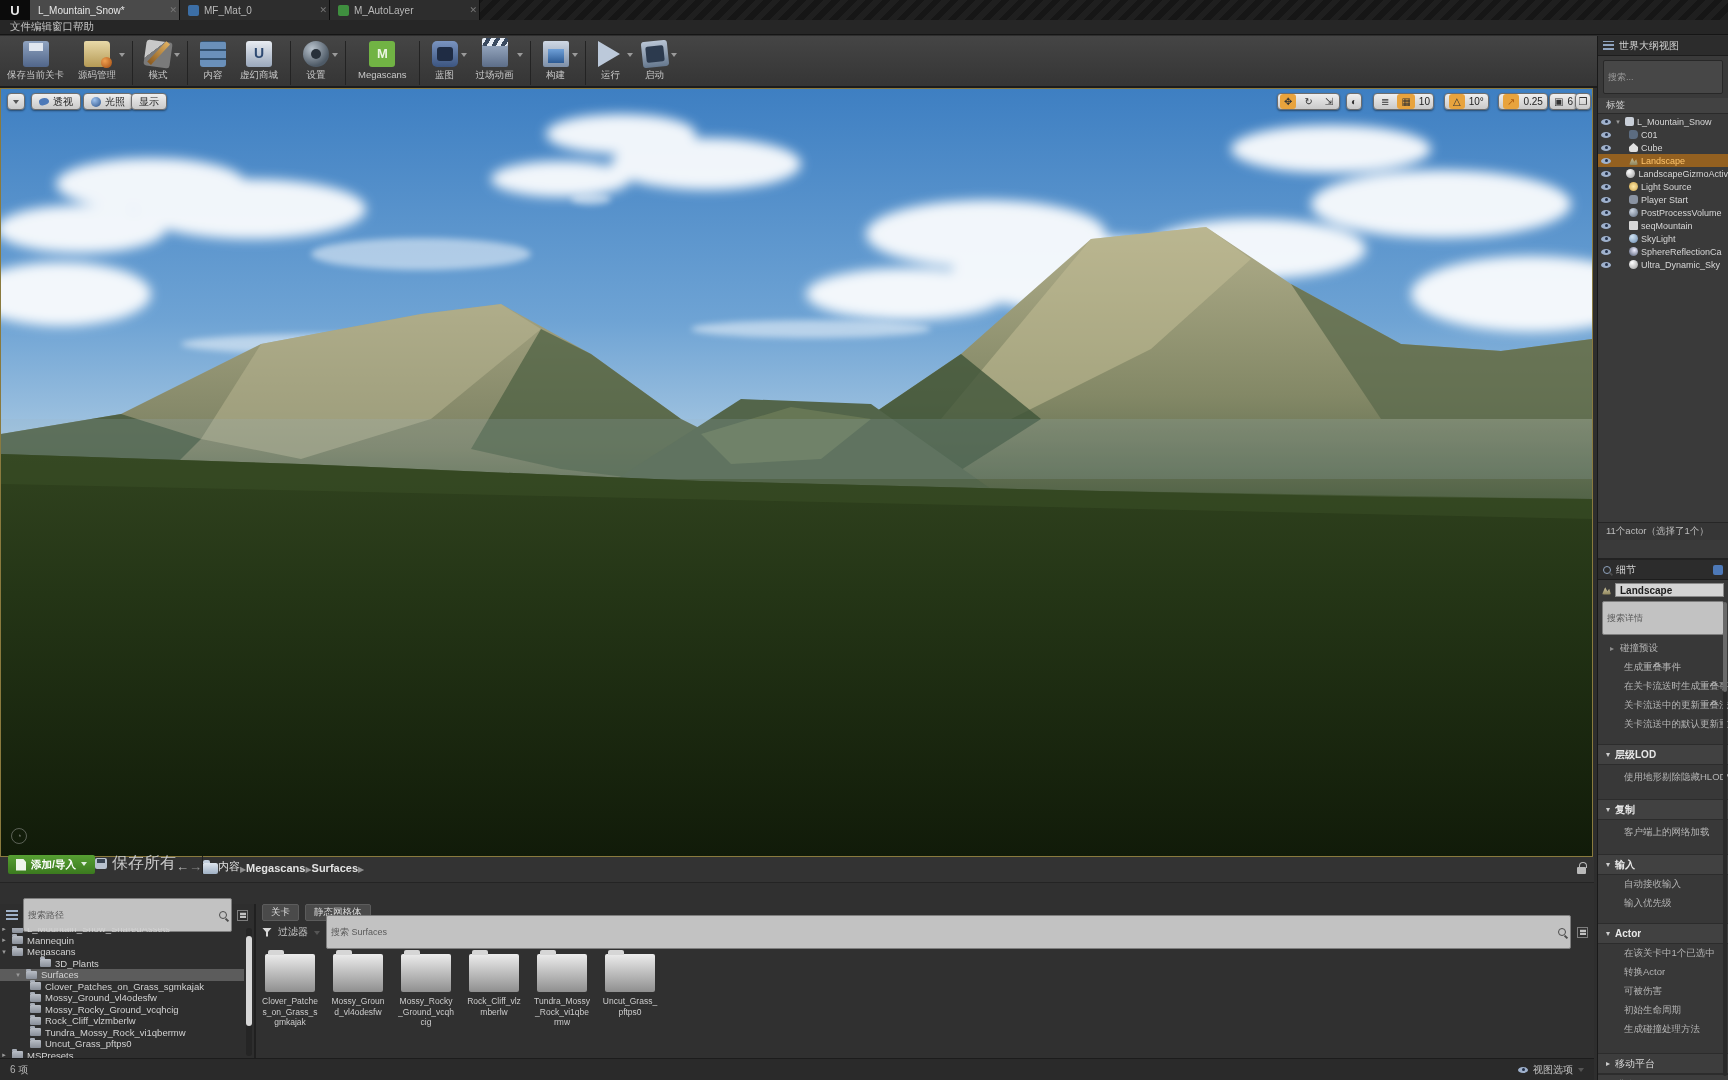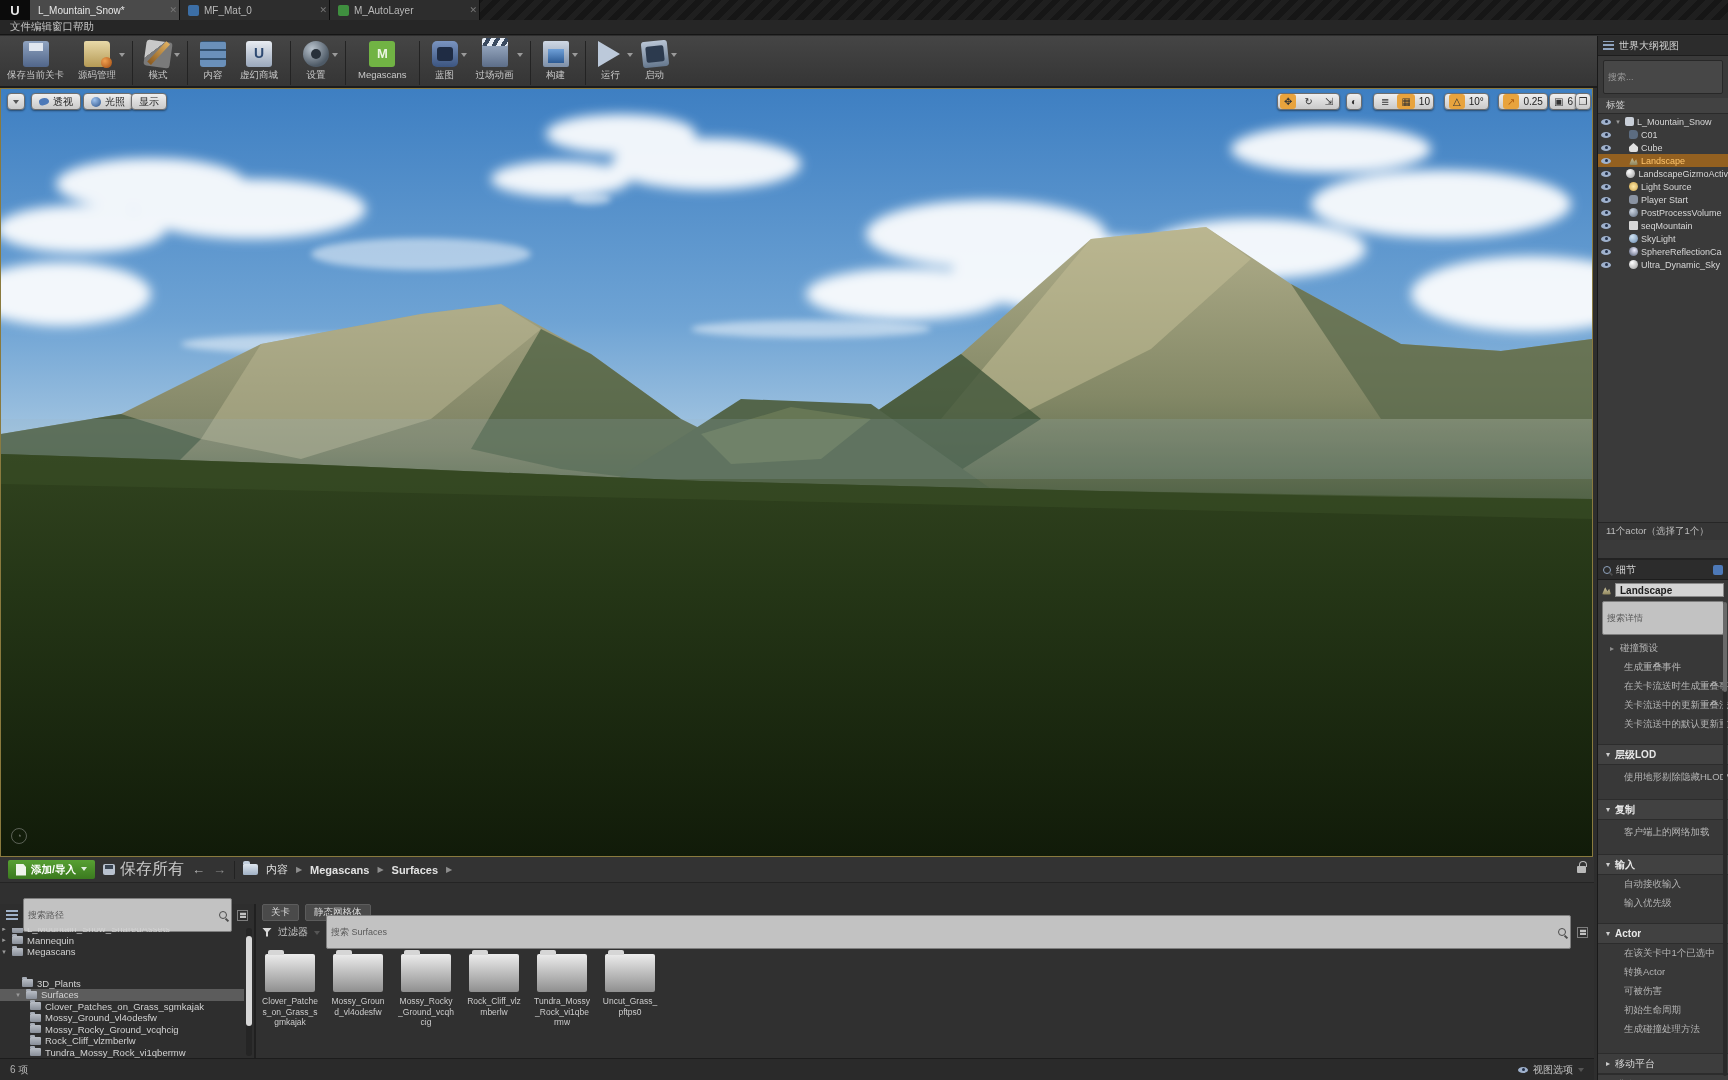--- a/index.html
+++ b/index.html
@@ -134,22 +134,22 @@
   .dsection.collapsed { background:#3d3d3d; color:#d8d8d8; font-weight:normal; }
   .dgap { height:10px; }
   #details-scroll { position:absolute; right:1px; top:42px; bottom:4px; width:4px; background:#2a2a2a; border-radius:2px; }
   #details-scroll::after { content:''; position:absolute; left:0; right:0; top:0; height:90px; background:#6a6a6a; border-radius:2px; }
 
   
   #cb { left:0; top:857px; width:1594px; height:223px; background:#303030; }
   #cb-tabs { height:21px; background:#1f1f1f; display:flex; }
   .cbtab { display:flex; align-items:center; gap:5px; background:#3a3a3a; color:#d6d6d6;
     font-size:10px; padding:0 22px 0 8px; border-right:1px solid #101010; }
-  #cb-toolbar { height:26px; background:#333; display:flex; align-items:center; gap:8px;
-    padding:0 8px; border-bottom:1px solid #242424; }
+  #cb-toolbar { height:26px; background:#333; display:flex; align-items:flex-end; 
+    padding:8px 8px; border-bottom:1px solid #242424; }
   #btn-add { display:flex; align-items:center; gap:5px; height:19px; padding:0 8px;
     background:linear-gradient(#57a033,#3b7a1f); border-radius:2px; color:#fff; font-weight:bold; font-size:10.5px; }
   .doc-ic { width:10px; height:12px; background:#eef4ea; clip-path:polygon(0 0,70% 0,100% 30%,100% 100%,0 100%); }
   .cb-btn { display:flex; align-items:center; gap:5px; color:#c9c9c9; font-size:16px; }
   .i-floppy-sm { width:12px; height:11px; background:#b9c2cf; border-radius:2px; position:relative; }
   .i-floppy-sm::after { content:''; position:absolute; left:2px; top:1px; width:8px; height:4px; background:#3b4654; }
   .nav-arrow { font-size:13px; color:#b9b9b9; }
   .crumb { color:#e2e2e2; font-weight:bold; font-size:11px; }
   .crumb-sep { color:#8e8e8e; font-size:8px; }
   .i-folder-open { width:15px; height:11px; background:linear-gradient(#dfe6ee,#9fb0c4); border-radius:1px 2px 2px 1px; position:relative; }
@@ -644,21 +644,21 @@
           <div class="trow">
             <span class="tarr">▸</span>
             <span class="i-folder-sm"></span>
             <span>Mannequin</span>
           </div>
           <div class="trow">
             <span class="tarr">▾</span>
             <span class="i-folder-sm"></span>
             <span>Megascans</span>
           </div>
-          <div class="trow" style="padding-left:22px;margin-top:20px;">
+          <div class="trow" style="padding-left:40px;">
             <span class="i-folder-sm"></span>
             <span>3D_Plants</span>
           </div>
           <div class="trow sel" style="padding-left:14px;">
             <span class="tarr">▾</span>
             <span class="i-folder-sm"></span>
             <span>Surfaces</span>
           </div>
           <div class="trow" style="padding-left:30px;">
             <span class="i-folder-sm"></span>

